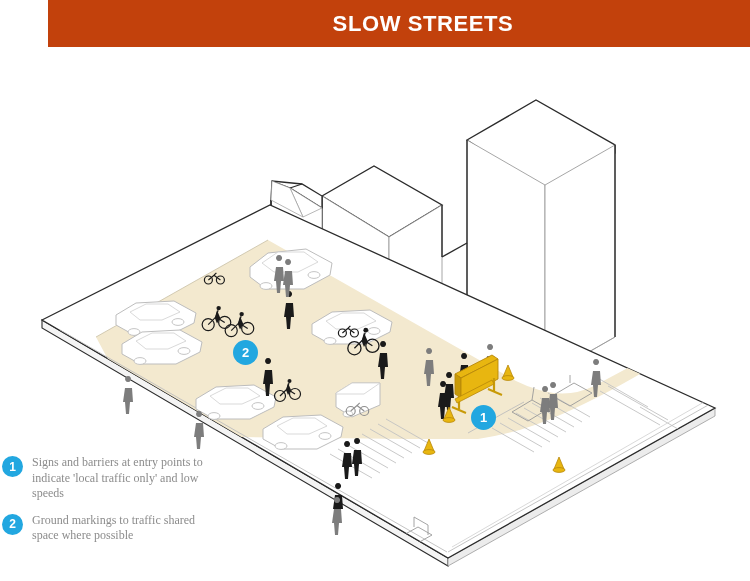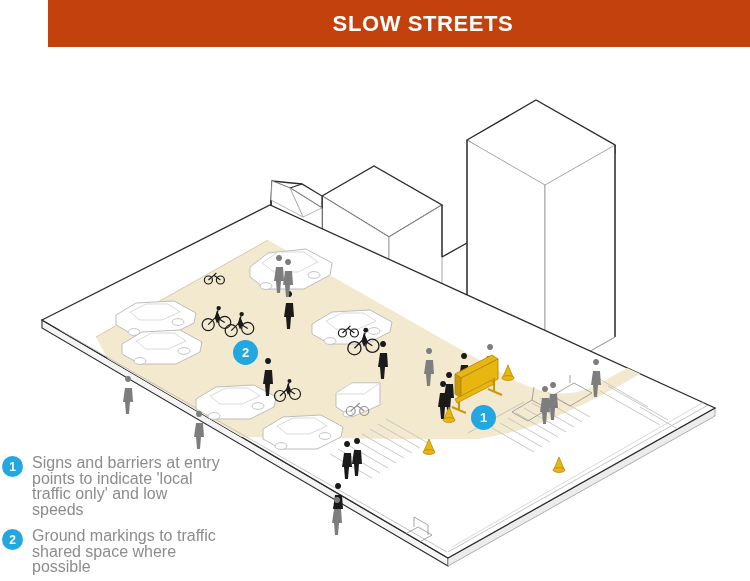--- a/index.html
+++ b/index.html
@@ -41,22 +41,22 @@
   .legend-badge{
     flex:0 0 auto;
     width:21px;height:21px;border-radius:50%;
     background:#22A7E0;color:#fff;
     font-size:12px;font-weight:bold;
     display:flex;align-items:center;justify-content:center;
     margin-left:2px;margin-right:9px;margin-top:1px;
     font-family:"Liberation Sans", sans-serif;
   }
   .legend-text{
-    color:#8C8C8C;font-size:16px;line-height:15.5px;
-    font-family:Liberation Sans, sans-serif;
+    color:#8C8C8C;font-size:12px;line-height:15.5px;
+    font-family:Liberation Serif, serif;
     max-width:190px;
   }
 
   
   .map-badge{
     position:absolute;
     width:25px;height:25px;border-radius:50%;
     background:#22A7E0;color:#fff;
     font-size:13px;font-weight:bold;
     display:flex;align-items:center;justify-content:center;

